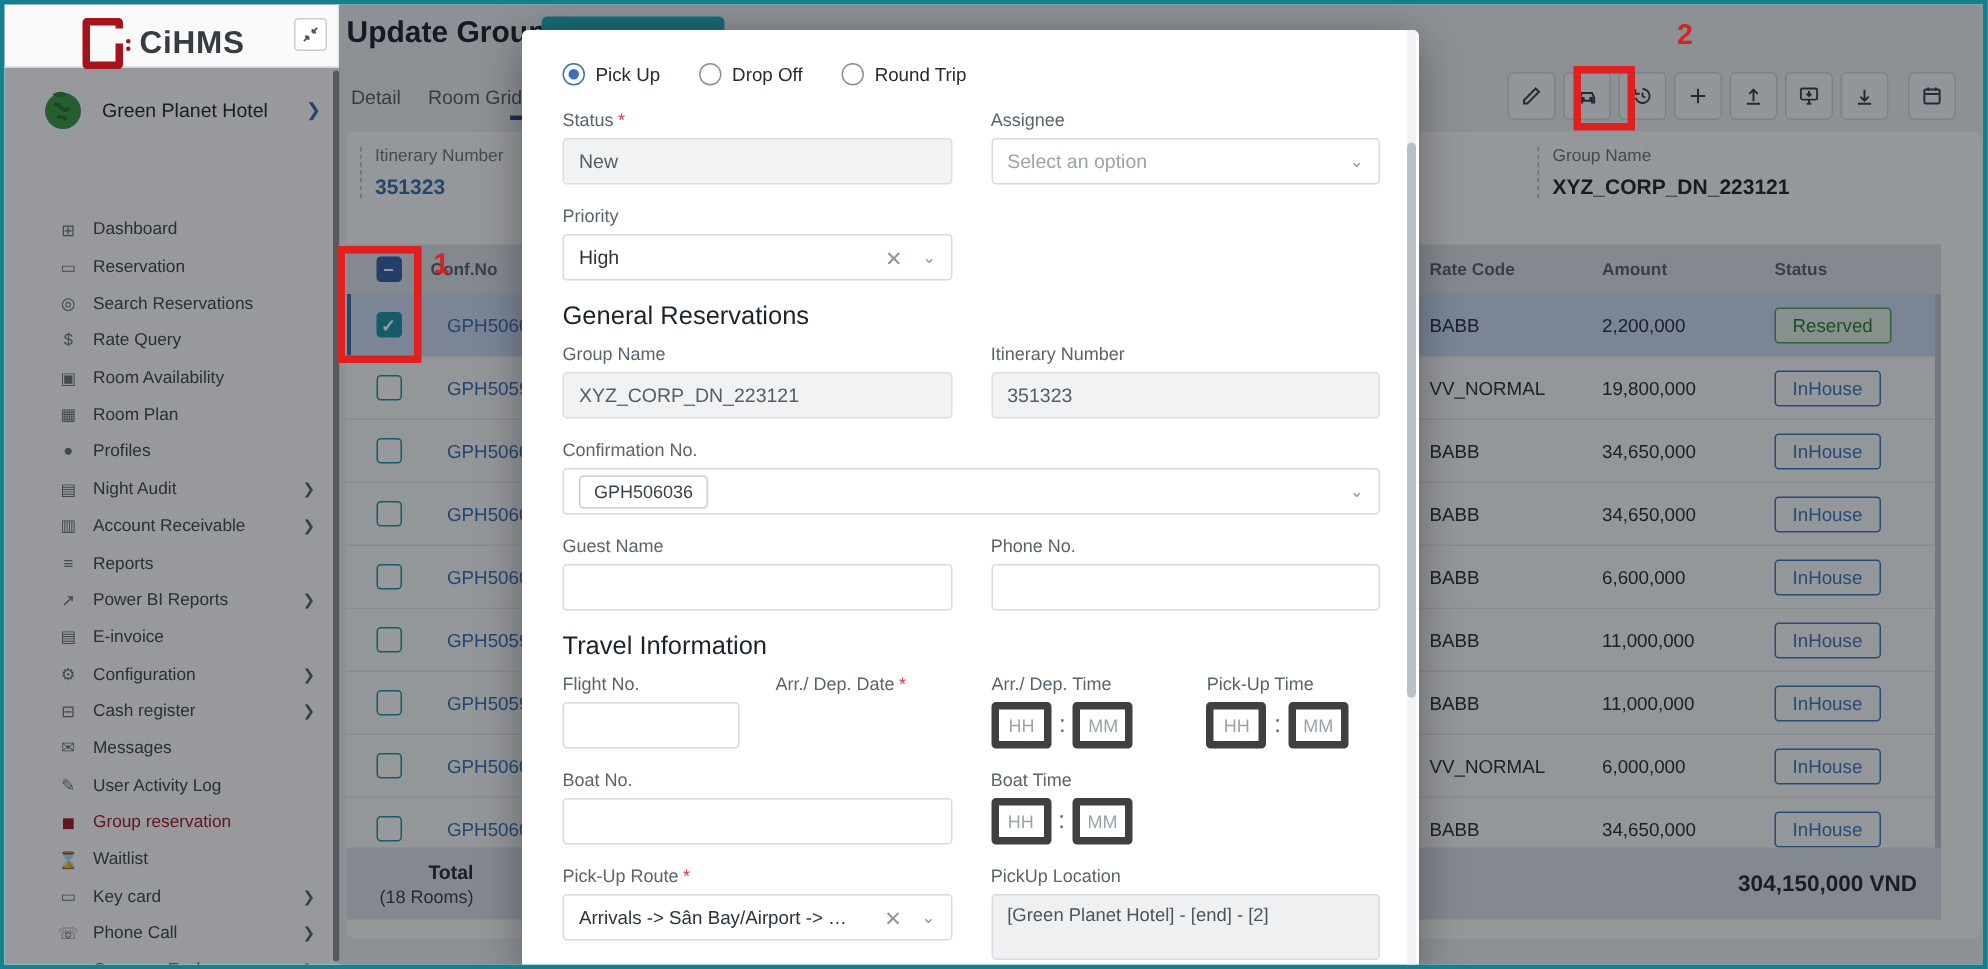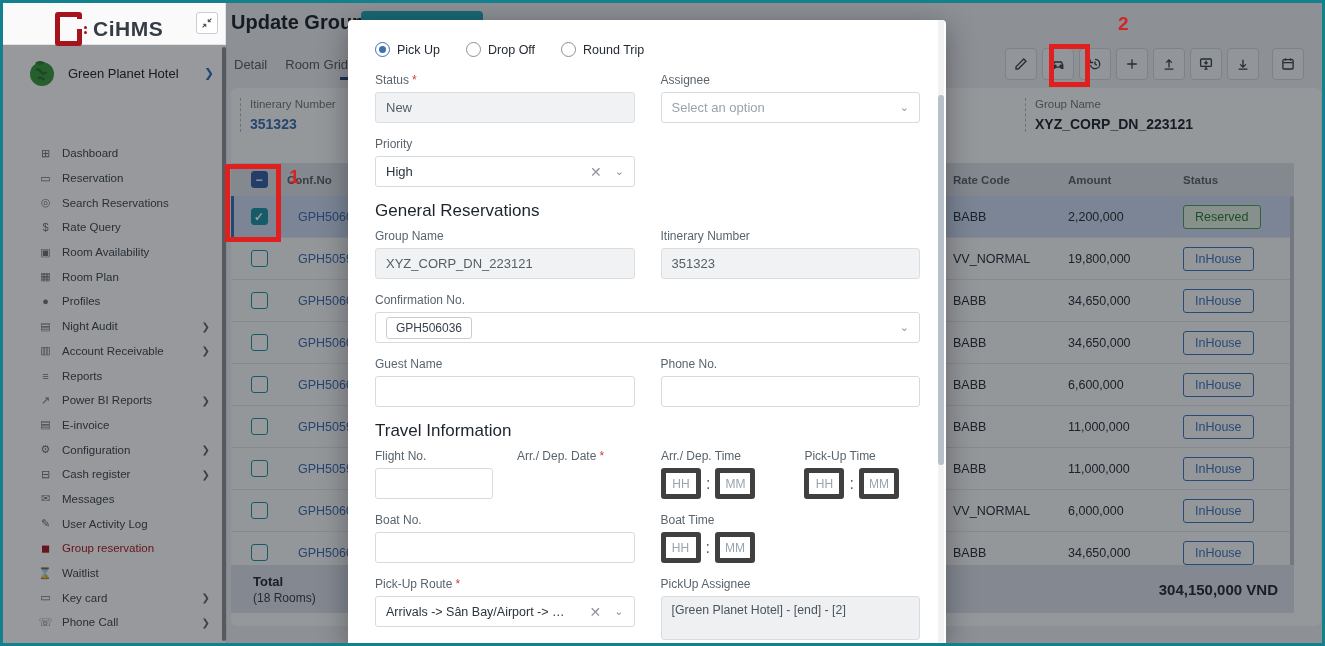--- a/index.html
+++ b/index.html
@@ -61,21 +61,21 @@
     display:flex;align-items:center;justify-content:center;color:#fff;font-size:12px;
     font-weight:bold;box-sizing:border-box;cursor:pointer;}
   .cb.checked{background:#1f97a5;border-color:#1f97a5;}
   .cb.indet{background:#3c62a8;border-color:#3c62a8;}
   .cell-conf{padding-left:11px;color:#3f6fb5;cursor:pointer;}
   .badge{display:inline-block;padding:4px 11px;border-radius:3px;font-size:12.5px;border:1px solid;cursor:pointer;}
   .badge.reserved{color:#2e7d36;border-color:#55a05d;background:#e3f1e3;}
   .badge.inhouse{color:#4178be;border-color:#4178be;background:transparent;}
   .total-row{position:absolute;left:0;top:477px;width:1063px;height:48px;background:#dce2ed;
     display:flex;align-items:center;box-sizing:border-box;}
-  .total-lbls{padding-left:22px;}
+  .total-lbls{padding-left:22px;text-align:right;}
   .total-lbls .t1{font-size:13px;font-weight:bold;color:#272e36;}
   .total-lbls .t2{font-size:12px;color:#3c434b;margin-top:2px;}
   .total-amt{margin-left:auto;padding-right:16px;font-size:15px;font-weight:bold;color:#272e36;}
   .tbl-scroll{position:absolute;right:0;top:33px;width:4px;height:412px;background:#c3c9d0;border-radius:2px;}
   
   .overlay{position:absolute;inset:0;background:rgba(8,12,18,.42);z-index:40;}
   
   .modal{position:absolute;left:345px;top:17px;width:598px;height:626px;background:#fff;border-radius:4px;
     z-index:60;box-shadow:0 6px 30px rgba(0,0,0,.35);box-sizing:border-box;
     padding:22px 26px 0 27px;overflow:hidden;}
@@ -562,21 +562,21 @@
         <div class="flabel"><span>Pick-Up Route</span><span class="req">*</span></div>
         <div class="ctrl">
           <span class="ellip" style="font-size:12.5px;">Arrivals -&gt; Sân Bay/Airport -&gt; Green ...</span>
           <span class="sfx">
               <span class="x-ic">✕</span>
               <span class="chev-ic">⌄</span>
             </span>
         </div>
       </div>
       <div class="f fr">
-        <div class="flabel">PickUp Assignee</div>
+        <div class="flabel">PickUp Location</div>
         <div class="loc-box">
           <div>[Green Planet Hotel] - [end] - [2]</div>
 
         </div>
       </div>
     </div>
 
     <div class="m-scroll">
         <i></i>
       </div>

